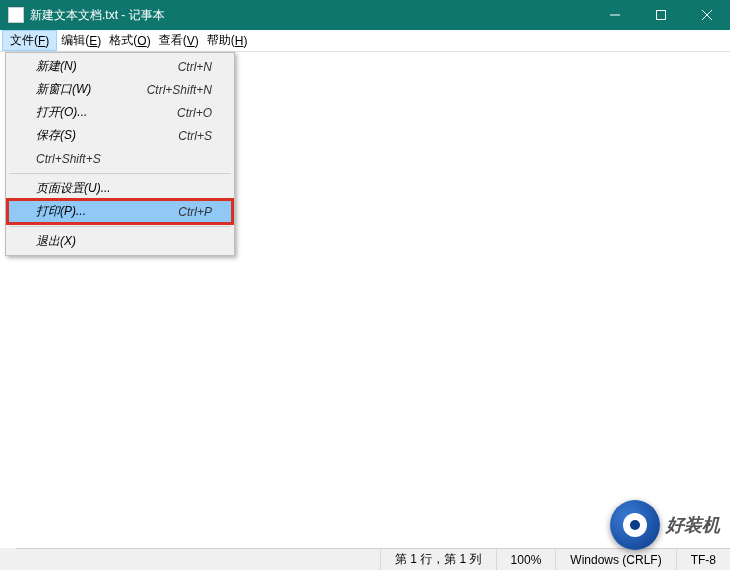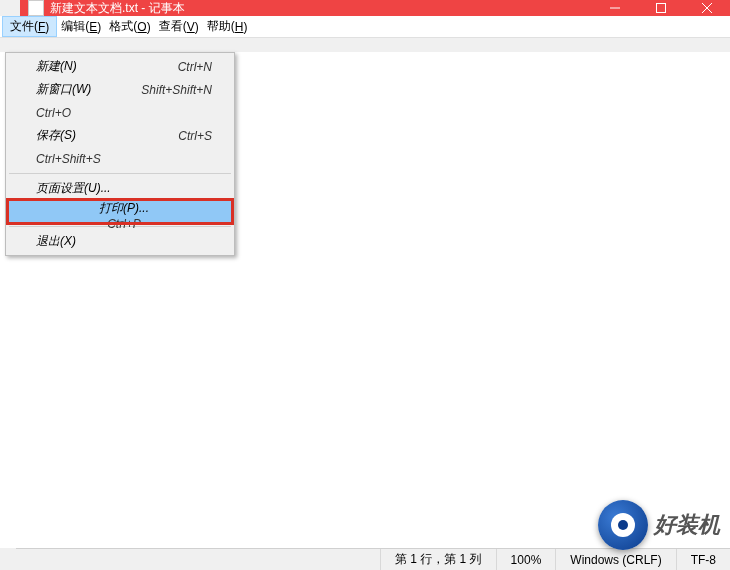--- a/index.html
+++ b/index.html
@@ -1,47 +1,47 @@
 <!DOCTYPE html>
 <html><head>
   <meta charset="utf-8">
   <style>
     * { margin: 0; padding: 0; box-sizing: border-box; font-family: "Microsoft YaHei", "Segoe UI", sans-serif; }
     body { width: 730px; height: 570px; background: #f0f0f0; overflow: hidden; position: relative; }
     
-    .titlebar { height: 16px; background: #ef4444; color: #fff; display: flex; align-items: center; padding-left: 8px; margin-left: 20px; }
+    .titlebar { height: 30px; background: #0f766e; color: #fff; display: flex; align-items: center; padding-left: 8px; }
     .titlebar-icon { width: 16px; height: 16px; background: #fff; margin-right: 6px; border: 1px solid #ccc; }
     .titlebar-text { font-size: 12px; flex: 1; }
     .titlebar-controls { display: flex; height: 100%; }
     .titlebar-btn { width: 46px; height: 100%; display: flex; align-items: center; justify-content: center; color: #fff; font-size: 10px; }
     .titlebar-btn svg { width: 10px; height: 10px; stroke: #fff; stroke-width: 1; fill: none; }
     
     .menubar { height: 22px; background: #fff; border-bottom: 1px solid #e0e0e0; display: flex; align-items: stretch; padding: 0 2px; }
     .menubar-item { padding: 0 4px; font-size: 12px; display: flex; align-items: center; cursor: default; }
     .menubar-item.active { background: #cce8ff; border: 1px solid #99d1ff; padding: 0 7px; }
     .menubar-item u { text-decoration: underline; }
     
     .dropdown { position: absolute; top: 52px; left: 5px; width: 230px; background: #f0f0f0; border: 1px solid #bdbdbd; box-shadow: 2px 2px 4px rgba(0,0,0,0.3); padding: 2px; font-style: italic; }
     .dropdown-item { height: 23px; display: flex; align-items: center; padding: 0 20px 0 28px; font-size: 12px; position: relative; }
     .dropdown-item .label { flex: 1; }
     .dropdown-item .shortcut { color: #333; }
     .dropdown-sep { height: 1px; background: #d0d0d0; margin: 3px 1px; }
     .dropdown-item.highlighted { background: #90c8f6; }
-    .dropdown-item.boxed { outline: 3px solid #d93025; outline-offset: -1px; flex-direction: column; }
+    .dropdown-item.boxed { outline: 3px solid #d93025; outline-offset: -1px; }
     
     .editor { position: absolute; top: 52px; left: 0; right: 0; bottom: 22px; background: #fff; }
     
     .statusbar { position: absolute; bottom: 0; left: 0; right: 0; height: 22px; background: #f0f0f0; border-top: 1px solid #d0d0d0; display: flex; align-items: center; font-size: 12px; justify-content: flex-end; margin-left: 16px; }
     .status-cell { padding: 0 14px; border-left: 1px solid #d8d8d8; height: 100%; display: flex; align-items: center; }
     
     .watermark { position: absolute; right: 10px; bottom: 20px; display: flex; align-items: center; gap: 6px; }
     .wm-circle { width: 50px; height: 50px; border-radius: 50%; background: radial-gradient(circle at 35% 35%, #3a7bd5, #0a3a8a); display:flex; align-items:center; justify-content:center; box-shadow: 0 2px 6px rgba(0,0,0,0.4); }
     .wm-inner { width: 24px; height: 24px; border-radius: 50%; background: #fff; position: relative; }
     .wm-inner::after { content:''; position:absolute; width:10px; height:10px; border-radius:50%; background:#0a3a8a; top:7px; left:7px; }
-    .wm-text { font-size: 22px; font-weight: bold; color: #555; font-style: italic; }
+    .wm-text { font-size: 18px; font-weight: bold; color: #555; font-style: italic; }
   </style>
 </head>
 <body>
 
 <div class="titlebar">
   <div class="titlebar-icon"></div>
   <div class="titlebar-text">新建文本文档.txt - 记事本</div>
   <div class="titlebar-controls">
     <div class="titlebar-btn">
         <svg viewBox="0 0 10 10">
@@ -92,23 +92,24 @@
 
 <div class="editor"></div>
 
 <div class="dropdown">
   <div class="dropdown-item">
     <span class="label">新建(N)</span>
     <span class="shortcut">Ctrl+N</span>
   </div>
   <div class="dropdown-item">
     <span class="label">新窗口(W)</span>
-    <span class="shortcut">Shift+Shift+N</span>
+    <span class="shortcut">Ctrl+Shift+N</span>
   </div>
   <div class="dropdown-item">
+    <span class="label">打开(O)...</span>
     <span class="shortcut">Ctrl+O</span>
   </div>
   <div class="dropdown-item">
     <span class="label">保存(S)</span>
     <span class="shortcut">Ctrl+S</span>
   </div>
   <div class="dropdown-item">
     <span class="shortcut">Ctrl+Shift+S</span>
   </div>
   <div class="dropdown-sep"></div>

